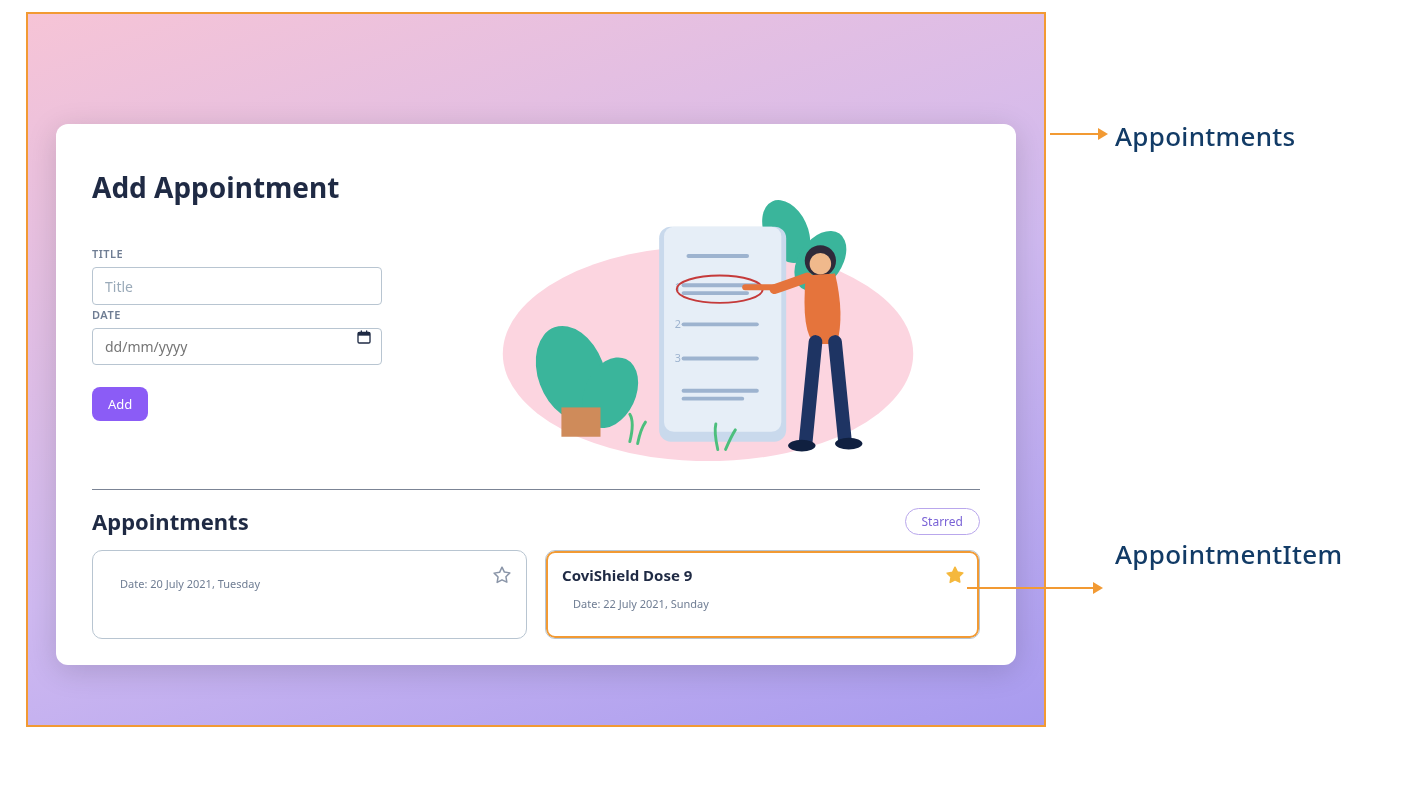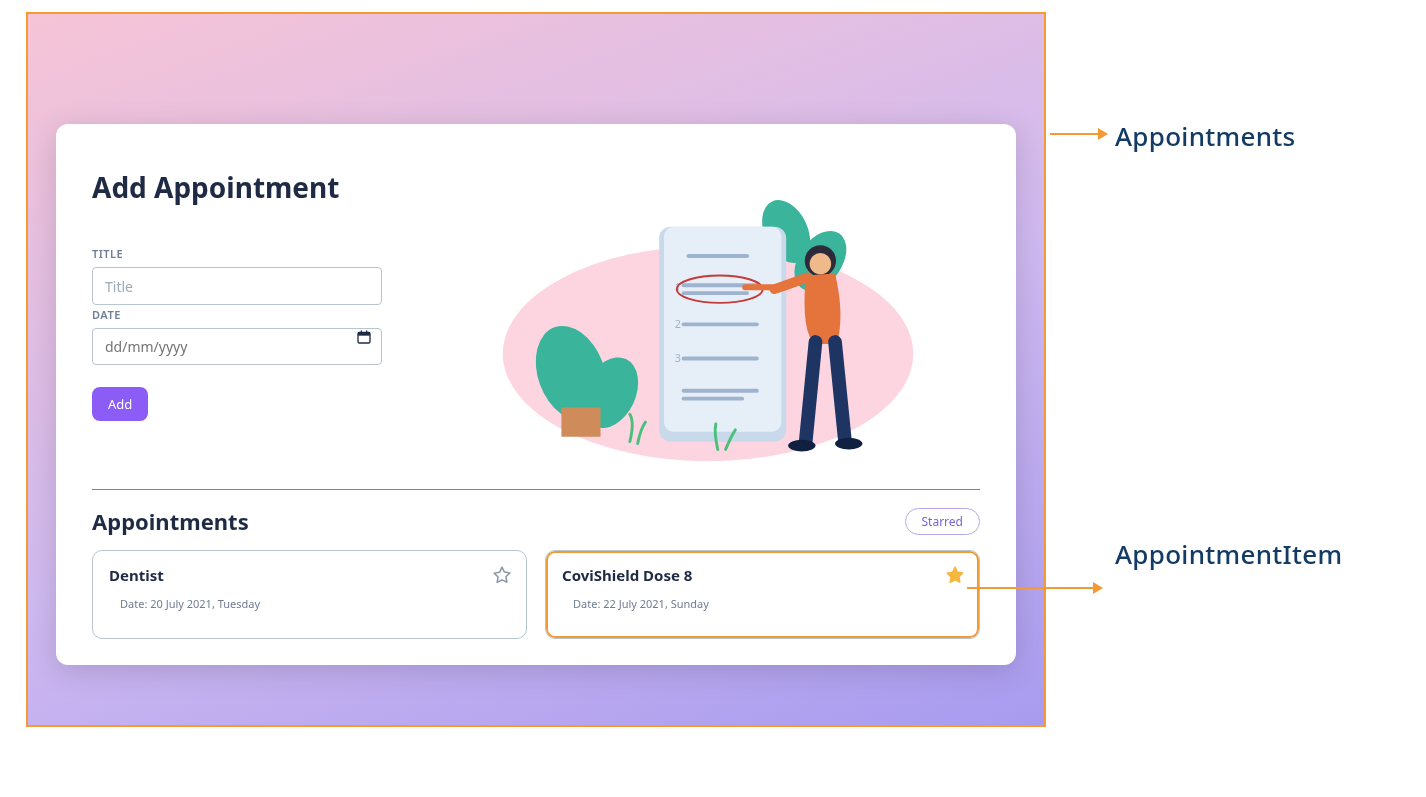--- a/index.html
+++ b/index.html
@@ -147,30 +147,29 @@
 
     <hr class="divider">
 
     <div class="list-head">
       <h2>Appointments</h2>
       <button class="filter-btn">Starred</button>
     </div>
 
     <div class="apps" id="apps">
         <div class="app-item">
-    <p class="app-title">Dentist</p>
     <p class="app-date">Date: 20 July 2021, Tuesday</p>
     <button class="star-btn">
       <span><svg viewBox="0 0 24 24">
     <path d="M12 2.6l2.9 5.9 6.5.95-4.7 4.6 1.1 6.5L12 17.8l-5.8 3.05 1.1-6.5-4.7-4.6 6.5-.95z" fill="none" stroke="#8a95a8" stroke-width="1.8" stroke-linejoin="round"></path>
   </svg></span>
     </button>
         </div>
         <div class="app-item highlight">
-    <p class="app-title">CoviShield Dose 8</p>
+    <p class="app-title">CoviShield Dose 9</p>
     <p class="app-date">Date: 22 July 2021, Sunday</p>
     <button class="star-btn">
       <span><svg viewBox="0 0 24 24">
     <path d="M12 2.6l2.9 5.9 6.5.95-4.7 4.6 1.1 6.5L12 17.8l-5.8 3.05 1.1-6.5-4.7-4.6 6.5-.95z" fill="#f5b83d" stroke="#f5b83d" stroke-width="1.8" stroke-linejoin="round"></path>
   </svg></span>
     </button>
         </div>
       </div>
 
   </div>

